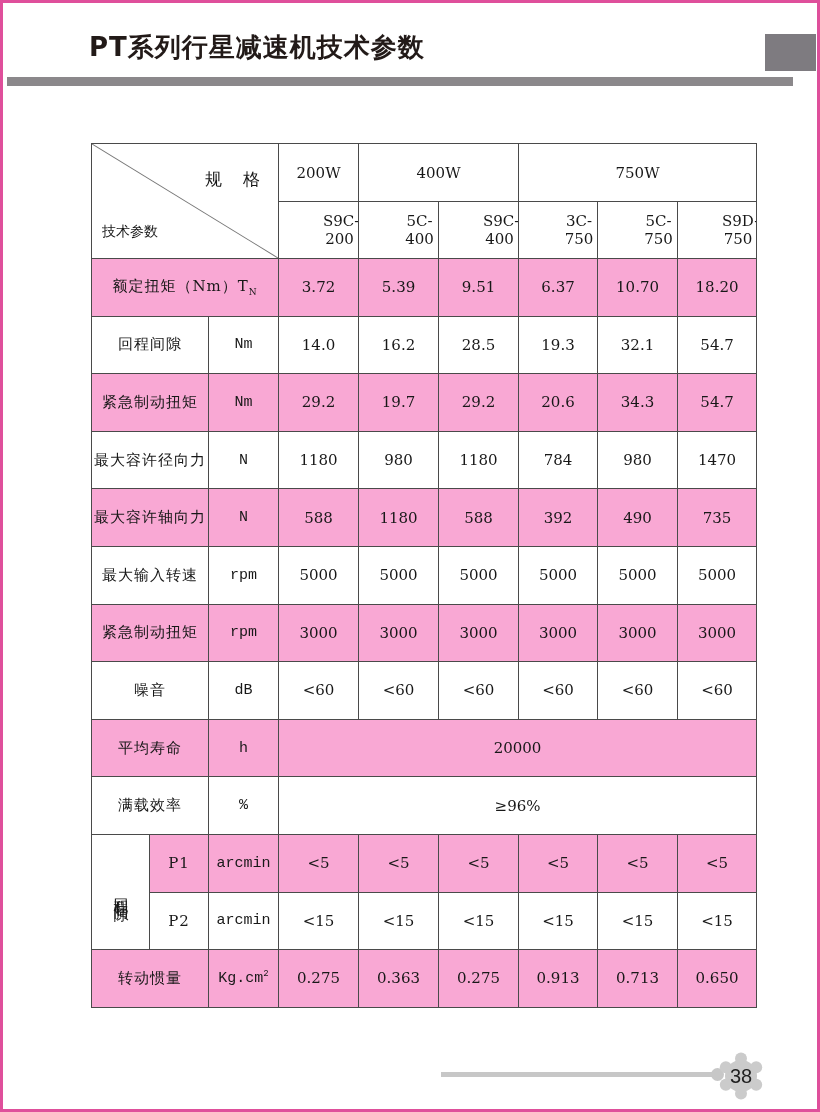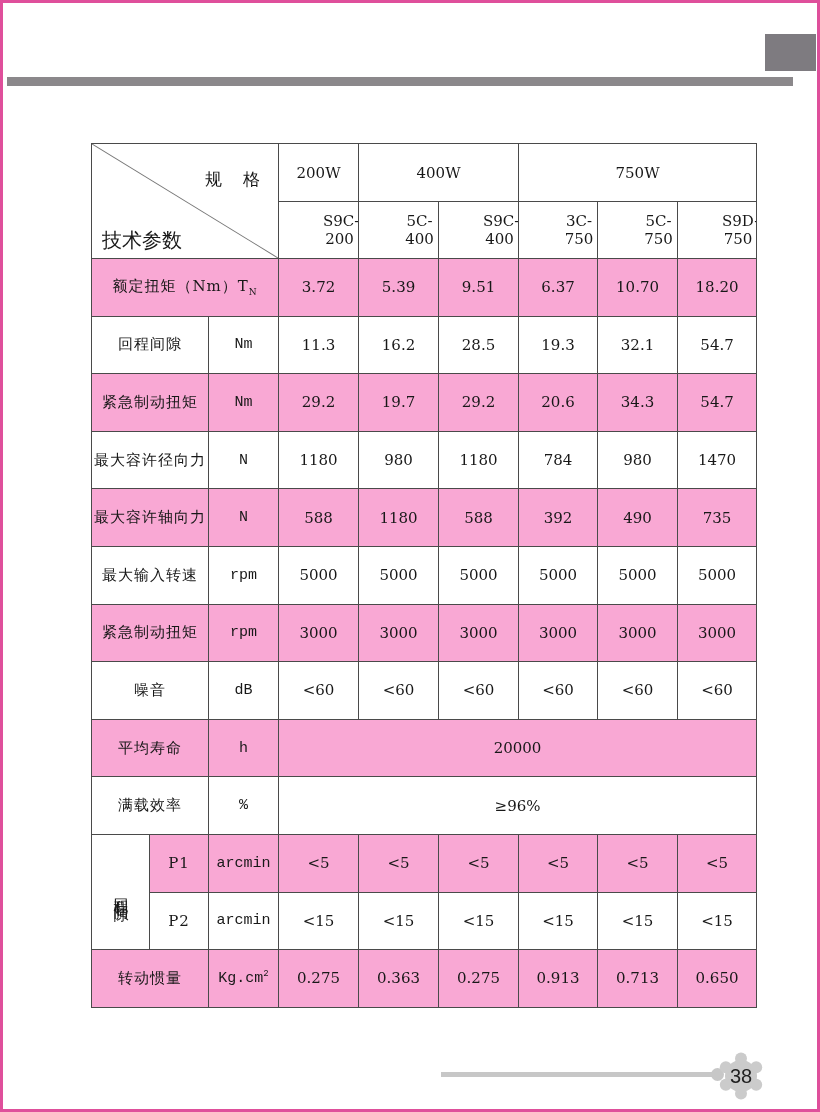--- a/index.html
+++ b/index.html
@@ -45,22 +45,22 @@
   td.corner {
     position:relative; background:#ffffff !important;
     padding:0;
   }
   .corner svg { position:absolute; left:0; top:0; width:100%; height:100%; }
   .corner-top {
     position:absolute; top:24px; right:16px;
     font-size:17px; letter-spacing:2px;margin-left:10px;
   }
   .corner-bottom {
-    position:absolute; bottom:4px; left:10px;
-    font-size:20px;
+    position:absolute; bottom:17px; left:10px;
+    font-size:14px;
   }
   td.vert {
     writing-mode:vertical-rl; text-orientation:upright;
     letter-spacing:3px; font-size:16px; padding:0;
   }
   td.name { font-size:15px; letter-spacing:1px; }
   td.unit { font-size:14px;font-family:Liberation Mono, monospace; }
   sub.tn { font-size:9px; }
   sup.u2 { font-size:9px; }
   .footer-line {
@@ -81,20 +81,21 @@
     display:flex; align-items:center; justify-content:center;
     font-family:Liberation Sans, sans-serif;
     font-size:20px; color:#222222;
   }
 </style>
 </head>
 <body>
 
 <div class="page">
 
+  <div class="page-title">PT系列行星减速机技术参数</div>
   <div class="title-underline"></div>
   <div class="corner-block"></div>
 
   <table class="spec">
     <colgroup>
       <col style="width:58px">
         <col style="width:59px">
         <col style="width:70px">
       <col style="width:80px">
         <col style="width:80px">
@@ -134,21 +135,21 @@
       <td>5.39</td>
       <td>9.51</td>
       <td>6.37</td>
       <td>10.70</td>
       <td>18.20</td>
     </tr>
 
     <tr class="body">
       <td class="name" colspan="2">回程间隙</td>
       <td class="unit">Nm</td>
-      <td>11.3</td>
+      <td>14.0</td>
       <td>16.2</td>
       <td>28.5</td>
       <td>19.3</td>
       <td>32.1</td>
       <td>54.7</td>
     </tr>
 
     <tr class="body shade">
       <td class="name" colspan="2">紧急制动扭矩</td>
       <td class="unit">Nm</td>

